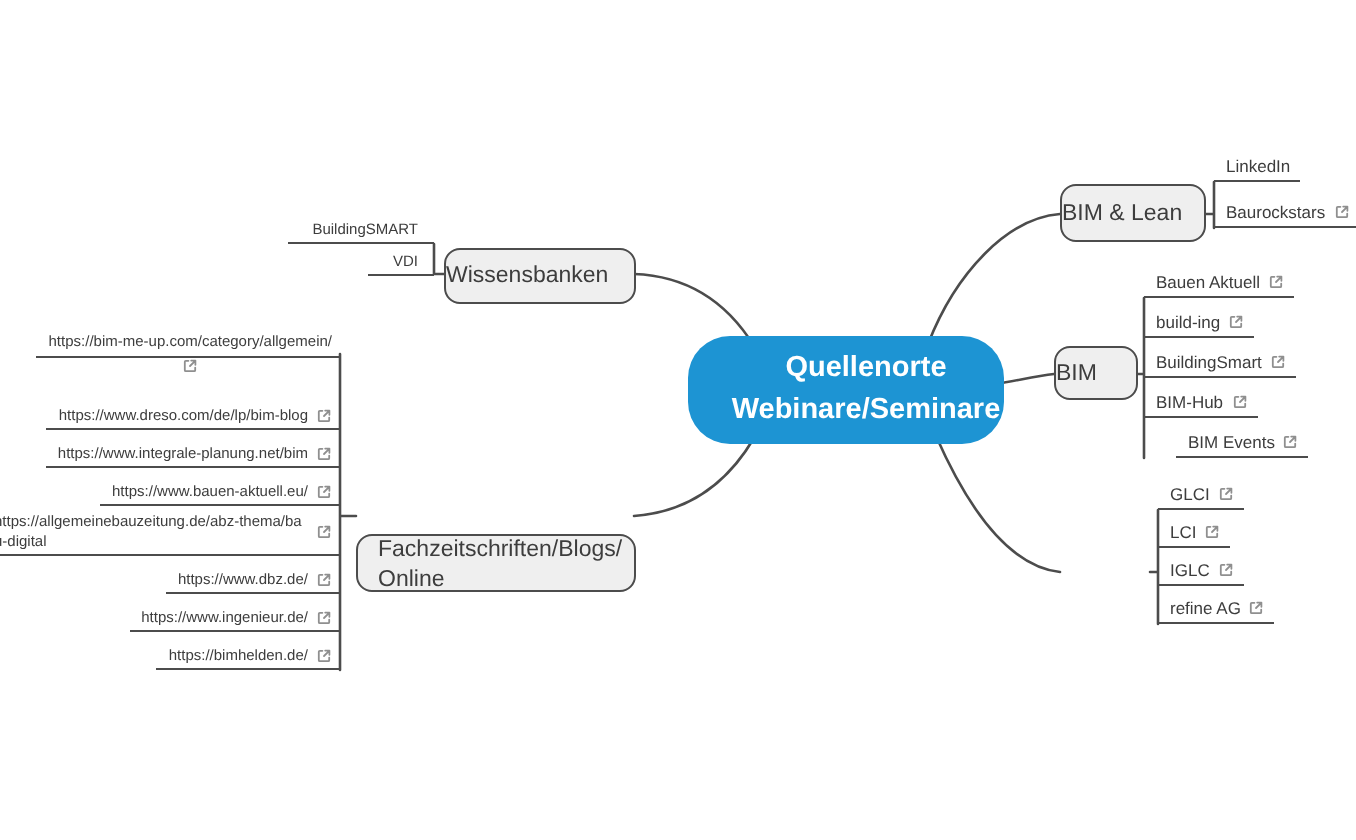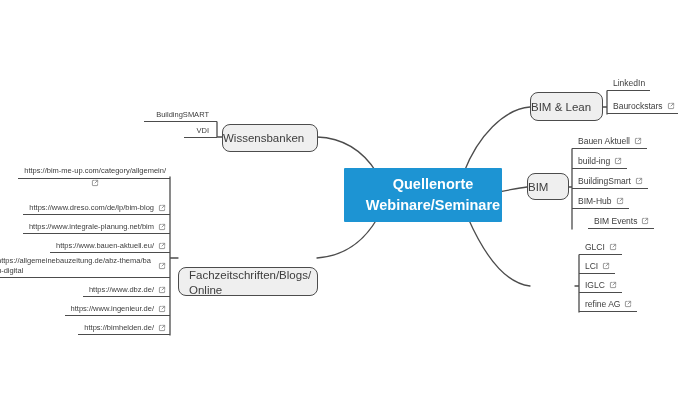--- a/index.html
+++ b/index.html
@@ -11,21 +11,21 @@
   #connectors{position:absolute;left:0;top:0;z-index:1;}
   .topic-box{
     position:absolute;z-index:2;box-sizing:border-box;
     background:var(--node-fill,#efefef);
     border:1.5px solid var(--node-border,#4c4c4c);
     border-radius:8px;display:flex;align-items:center;
     font-size:11.5px;color:var(--text,#3d3d3d);white-space:nowrap;cursor:pointer;
   }
   #node-root{
     position:absolute;z-index:2;box-sizing:border-box;left:344px;top:168px;width:158px;height:54px;
-    background:var(--root-fill,#1d94d3);border-radius:1px;
+    background:var(--root-fill,#1d94d3);border-radius:21px;
     display:flex;flex-direction:column;align-items:center;justify-content:center;
     color:var(--root-text,#fff);font-size:14.5px;font-weight:bold;line-height:21px;cursor:pointer;padding-left:20px;
   }
   #node-wissensbanken{left:222px;top:124px;width:96px;height:28px;}
   #node-fachzeitschriften{left:178px;top:240px;width:140px;height:29px;
     flex-direction:column;align-items:flex-start;padding:0 10px;line-height:15px;margin-top:27px;}
   #node-bim-lean{left:530px;top:92px;width:73px;height:29px;}
   #node-bim{left:527px;top:173px;width:42px;height:27px;}
   #node-lean{left:530px;top:272px;width:46px;height:28px;}
   .line-node{

